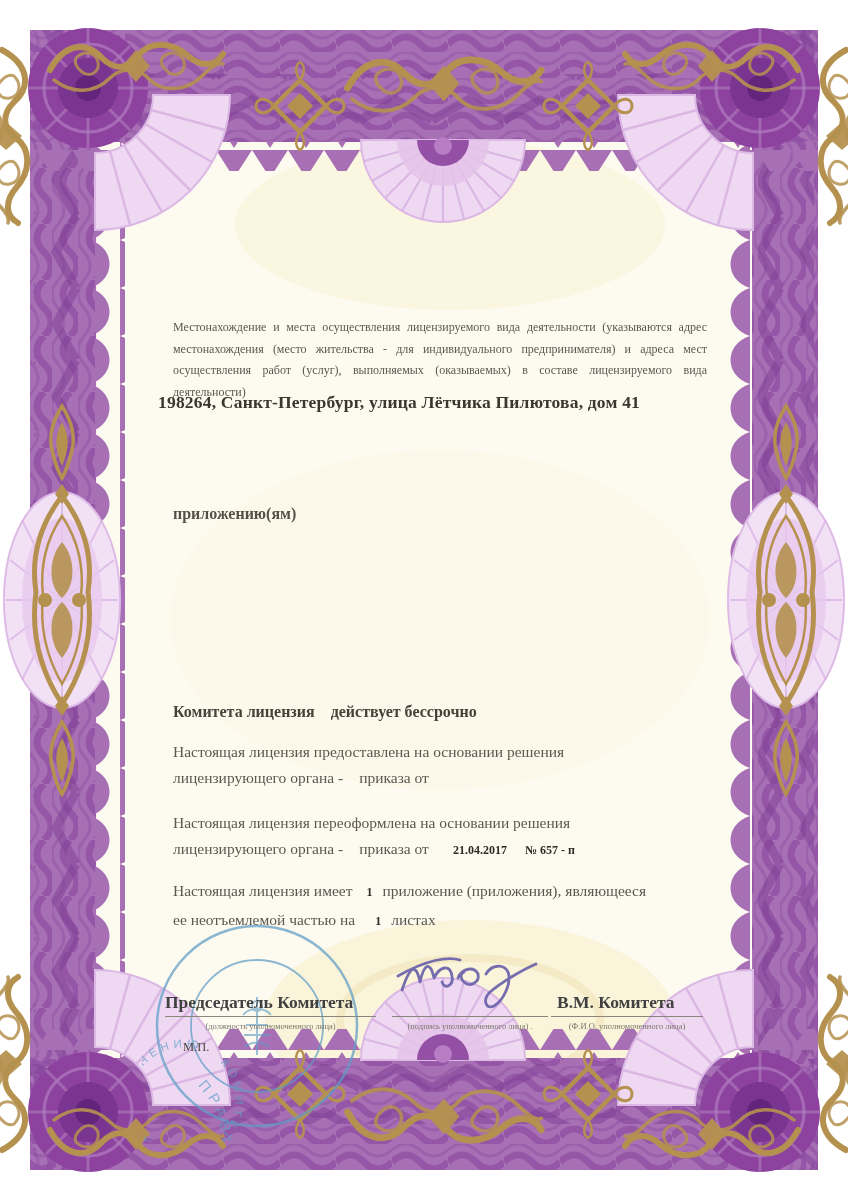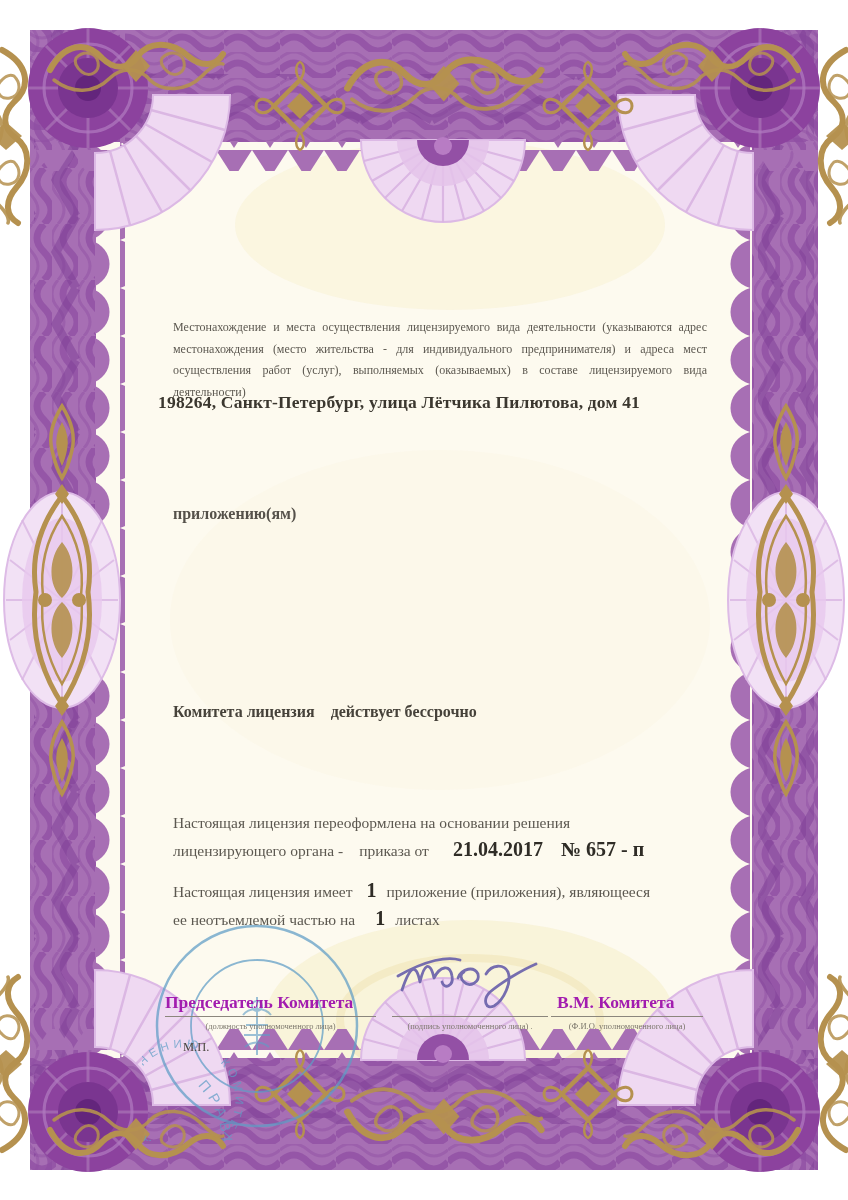--- a/index.html
+++ b/index.html
@@ -19,32 +19,32 @@
   .intro{left:173px;top:305px;width:534px;font-size:12px;line-height:21.5px;text-align:justify;word-spacing:2px;}
   .address{left:158px;top:392px;width:565px;font-size:17.5px;font-weight:bold;color:#3b372f;letter-spacing:.2px;}
   .note{left:173px;top:500px;width:508px;font-size:16px;font-weight:bold;line-height:27px;color:#55514a;}
   .note .l1{display:block;text-align:justify;text-align-last:justify;}
   .note .l2{display:block;}
   .validity{left:173px;top:703px;font-size:16px;font-weight:bold;color:#46423a;}
   .validity .part2{margin-left:16px;text-align:right;}
   .para2{left:173px;top:739px;font-size:15.5px;line-height:26px;}
   .para3{left:173px;top:810px;font-size:15.5px;line-height:26px;}
   .gap{margin-left:16px;}
-  .bval{font-size:20px;font-weight:bold;color:#2f2c26;text-align:center;}
+  .bval{font-size:12px;font-weight:bold;color:#2f2c26;text-align:center;}
   .date{margin-left:24px;}
   .num{margin-left:18px;}
   .para4{left:173px;top:877px;font-size:15.5px;line-height:27px;}
   .cnt1{margin-left:14px;margin-right:10px;}
   .cnt2{margin-left:20px;margin-right:10px;}
 
   .sig-line{position:absolute;top:1016px;border-top:1px solid #8b867c;height:0;}
   .line-pos{left:165px;width:211px;}
   .line-sig{left:392px;width:156px;}
   .line-name{left:551px;width:152px;}
-  .sig-title{position:absolute;top:992px;font-size:17.5px;font-weight:bold;color:#a21caf;}
+  .sig-title{position:absolute;top:992px;font-size:17.5px;font-weight:bold;color:#404040;}
   .pos-title{left:165px;}
   .name-title{left:557px;}
   .caption{position:absolute;top:1021px;font-size:8.5px;color:#7b766b;text-align:center;}
   .cap-pos{left:165px;width:211px;}
   .cap-sig{left:386px;width:168px;}
   .cap-name{left:548px;width:158px;}
   .mp{position:absolute;left:183px;top:1040px;font-size:12.5px;color:#4c4841;}
 </style>
 </head>
 <body>
@@ -221,20 +221,24 @@
     <div class="txt address">198264, Санкт-Петербург, улица Лётчика Пилютова, дом 41</div>
 
     <div class="txt note">
       <span class="l2">приложению(ям)</span>
     </div>
 
     <div class="txt validity">
       <span>Комитета лицензия</span><span class="part2">действует бессрочно</span>
     </div>
 
+    <div class="txt para2">
+      <span>Настоящая лицензия предоставлена на основании решения</span><br>
+      <span>лицензирующего органа -</span><span class="gap">приказа от</span>
+    </div>
 
     <div class="txt para3">
       <span>Настоящая лицензия переоформлена на основании решения</span><br>
       <span>лицензирующего органа -</span><span class="gap">приказа от</span><span class="bval date">21.04.2017</span><span class="bval num">№ 657 - п</span>
     </div>
 
     <div class="txt para4">
       <span>Настоящая лицензия имеет</span><span class="bval cnt1">1</span><span>приложение (приложения), являющееся</span><br>
       <span>ее неотъемлемой частью на</span><span class="bval cnt2">1</span><span>листах</span>
     </div>

